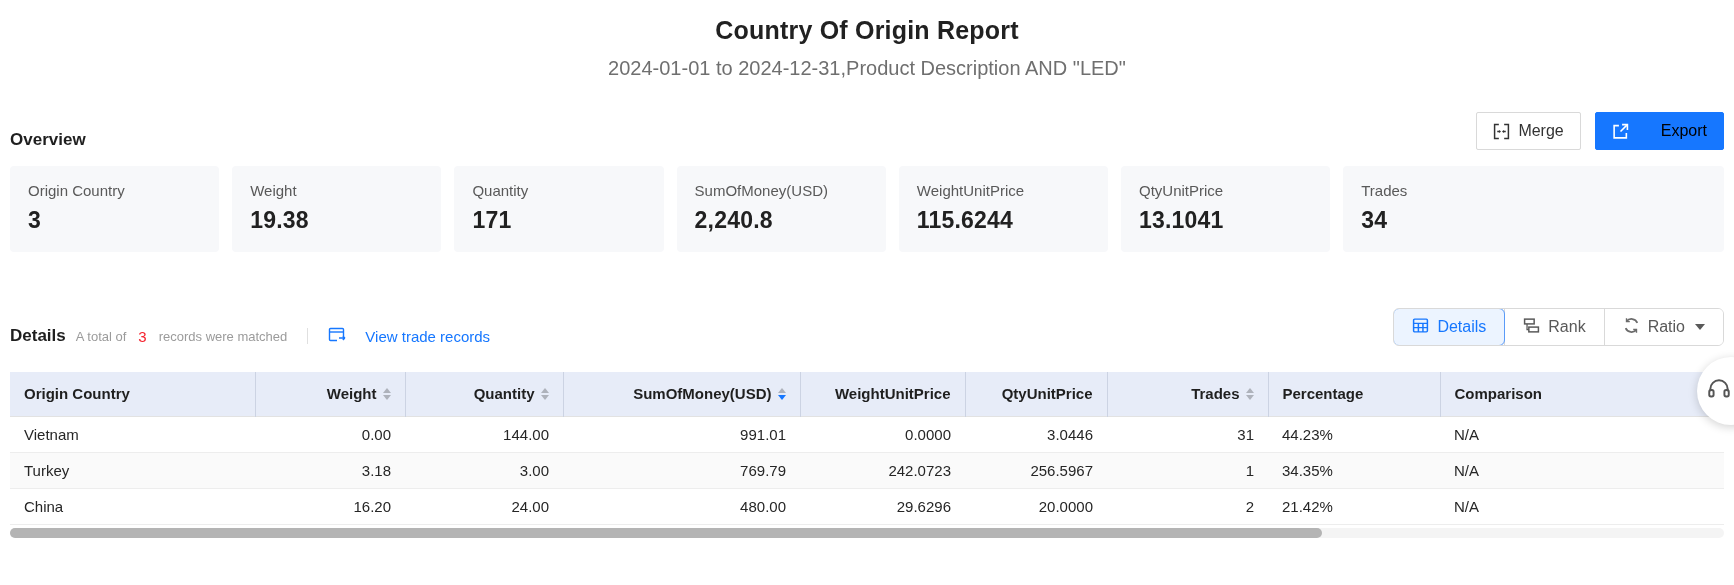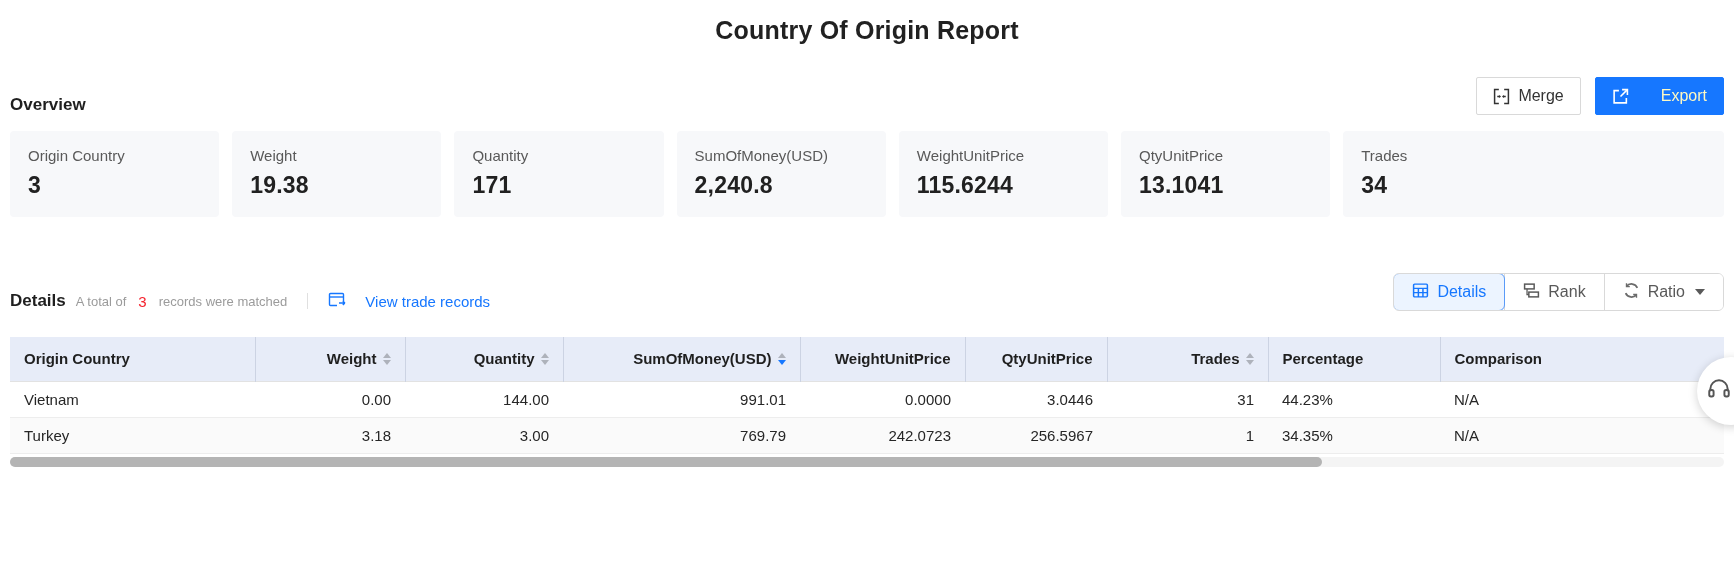--- a/index.html
+++ b/index.html
@@ -12,21 +12,21 @@
   .title-wrap { text-align:center; padding-top:16px; }
   .report-title { font-size:25px; font-weight:600; color:#212121; letter-spacing:.2px; }
   .report-subtitle { margin-top:12px; font-size:20px; font-weight:400; color:#6f6f6f; }
 
   
   .section-row { display:flex; align-items:flex-end; justify-content:space-between; margin-top:32px; }
   .section-heading { font-size:17px; font-weight:700; color:#1f1f1f; }
   .btn-row { display:flex; gap:14px; align-items:center; }
   .btn { display:inline-flex; align-items:center; gap:8px; height:38px; padding:0 16px;
     border-radius:2px; font-size:16px; cursor:pointer; border:1px solid #d9d9d9; background:#fff; color:#333; }
-  .btn.primary { background:#1677ff; border-color:#1677ff; color:#fef9c3;gap:32px; }
+  .btn.primary { background:#1677ff; border-color:#1677ff; color:#000000;gap:32px; }
   .btn svg { display:block; }
 
   
   .cards { display:grid; grid-template-columns:repeat(6,1fr) 1.82fr; gap:13px; margin-top:16px; }
   .card { background:#f7f8fa; border-radius:4px; padding:16px 18px 18px; height:86px; }
   .card-label { font-size:15px; color:#595959; }
   .card-value { margin-top:8px; font-size:23px; font-weight:700; color:#212121; letter-spacing:.2px; }
 
   
   .details-row { margin-top:56px; }
@@ -77,20 +77,21 @@
     display:flex; align-items:center; cursor:pointer; }
   .fab svg { margin-left:9px; }
 </style>
 </head>
 <body>
 
 <div class="page">
 
   <div class="title-wrap">
     <div class="report-title">Country Of Origin Report</div>
+    <div class="report-subtitle">2024-01-01 to 2024-12-31,Product Description AND "LED"</div>
   </div>
 
   <div class="section-row">
     <div class="section-heading">Overview</div>
     <div class="btn-row">
       <button class="btn">
         <span>
           <svg width="17" height="17" viewBox="0 0 16 16" fill="none" stroke="#333" stroke-width="1.4">
             <path d="M5.5 1.5 H1.5 V14.5 H5.5"></path>
             <path d="M10.5 1.5 H14.5 V14.5 H10.5"></path>
@@ -292,20 +293,31 @@
           <td class="al">Turkey</td>
           <td class="ar">3.18</td>
           <td class="ar">3.00</td>
           <td class="ar">769.79</td>
           <td class="ar">242.0723</td>
           <td class="ar">256.5967</td>
           <td class="ar">1</td>
           <td class="al">34.35%</td>
           <td class="al">N/A</td>
         </tr>
+        <tr>
+          <td class="al">China</td>
+          <td class="ar">16.20</td>
+          <td class="ar">24.00</td>
+          <td class="ar">480.00</td>
+          <td class="ar">29.6296</td>
+          <td class="ar">20.0000</td>
+          <td class="ar">2</td>
+          <td class="al">21.42%</td>
+          <td class="al">N/A</td>
+        </tr>
       </tbody>
     </table>
 
     <div class="hscroll">
       <div class="hscroll-thumb"></div>
     </div>
   </div>
 
 </div>
 

